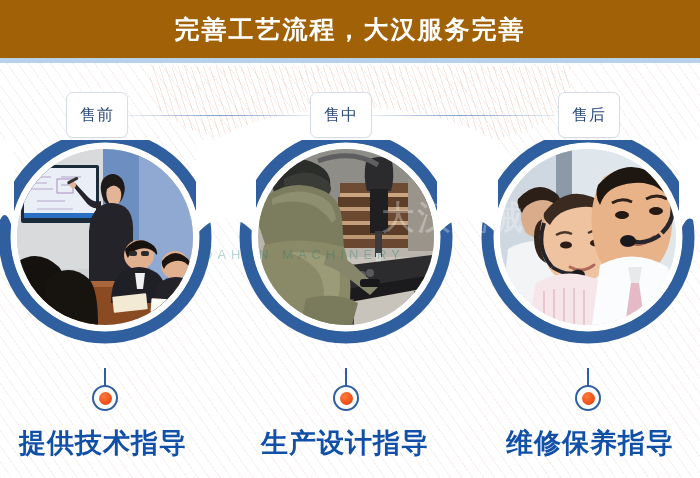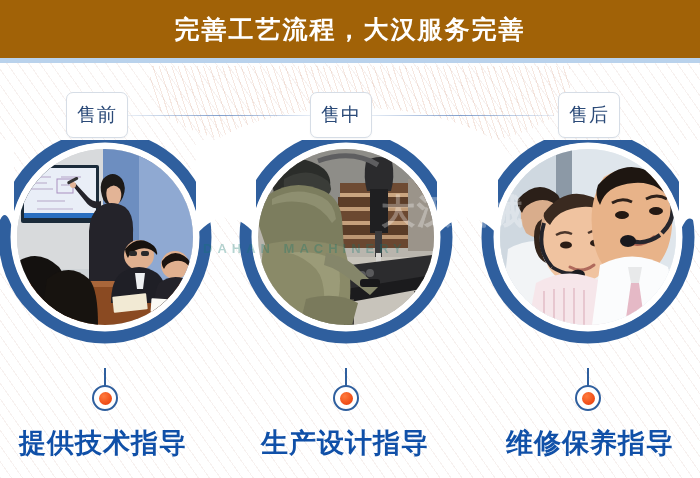--- a/index.html
+++ b/index.html
@@ -96,21 +96,21 @@
     background: #ffffff;
     border: 1px solid #d6dde6;
     border-radius: 7px;
     box-shadow: 0 1px 2px rgba(0,0,0,0.04);
     display: flex;
     align-items: center;
     justify-content: center;
     box-sizing: border-box;
   }
   .chip-label {
-    font-size: 19px;
+    font-size: 16px;
     color: #2b4a78;
     letter-spacing: 1px;
     font-weight: normal;
   }
   .chip.c1 { left: 66px; }
   .chip.c2 { left: 310px; }
   .chip.c3 { left: 558px; }
 
   
   .ribbon {
@@ -175,25 +175,24 @@
     letter-spacing: 1px;
     white-space: nowrap;
   }
   .caption.t1 { left: -17px; }
   .caption.t2 { left: 225px; }
   .caption.t3 { left: 470px; }
 
   
   .watermark {
     position: absolute;
-    left: 195px; top: 189px;
+    left: 195px; top: 195px;
     width: 330px; height: 80px;
     pointer-events: none;
     opacity: 0.30;
-    font-weight: bold;
   }
   .wm-cn {
     position: absolute;
     right: 0; top: 0;
     font-size: 34px;
     color: #ffffff;
     text-shadow: 0 0 1px rgba(255,255,255,0.9);
     letter-spacing: 2px;
     white-space: nowrap;
   }

